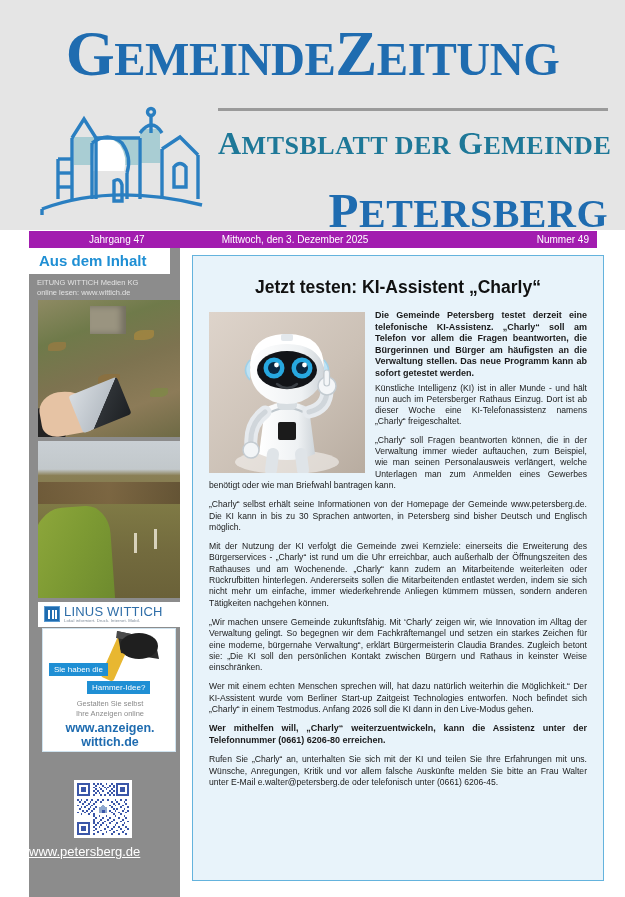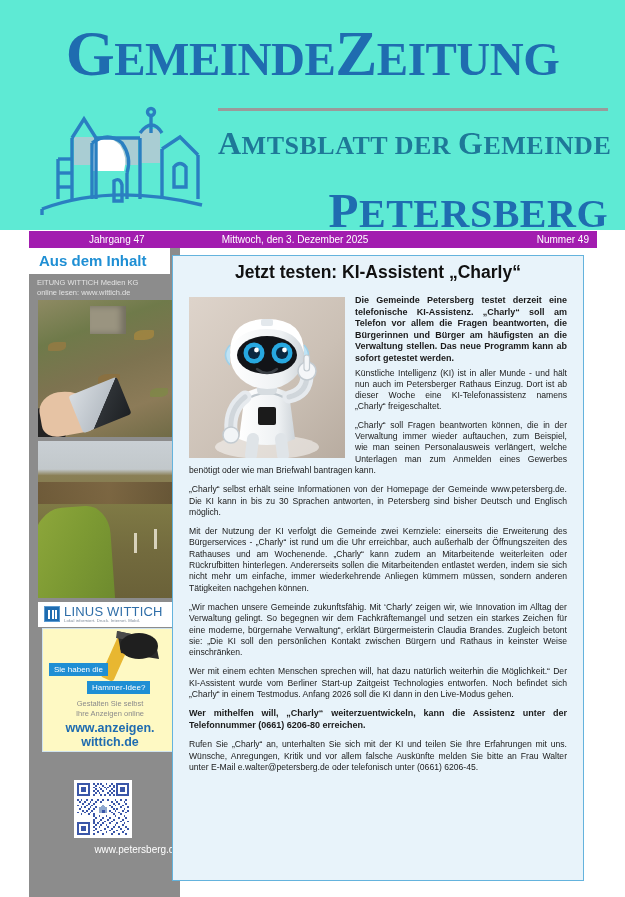--- a/index.html
+++ b/index.html
@@ -13,21 +13,21 @@
     position: relative;
     font-family: "Liberation Sans", sans-serif;
     overflow: hidden;
   }
 
   
   .masthead {
     position: relative;
     width: 625px;
     height: 230px;
-    background: #5eead4;
+    background: #e5e5e5;
   }
   .masthead-title {
     position: absolute;
     left: 0;
     top: 18px;
     width: 625px;
     text-align: center;
     font-family: "Liberation Serif", serif;
     font-weight: bold;
     color: #1f6cb0;
@@ -280,21 +280,21 @@
     white-space: nowrap;
   }
 
   
   .ad-hammer {
     position: absolute;
     left: 13px;
     top: 380px;
     width: 134px;
     height: 124px;
-    background: #fef9c3;
+    background: #ffffff;
     border: 1px solid #cfe3ef;
     box-sizing: border-box;
   }
   .hammer-art {
     position: absolute;
     left: 0; top: 0;
     width: 134px; height: 62px;
   }
   .ad-tagbox {
     position: absolute;
@@ -336,36 +336,37 @@
     background: #ffffff;
     padding: 3px;
     box-sizing: border-box;
   }
   .qr-canvas { width: 100%; height: 100%; display: block; }
   .site-url {
     position: absolute;
     left: 0;
     top: 596px;
     width: 151px;
-    text-align: right;
+    text-align: left;
     color: #ffffff;
-    font-size: 10px;
+    font-size: 13px;
+    text-decoration: underline;
   }
 
   
   .article {
     position: absolute;
-    left: 172px;
+    left: 192px;
     top: 255px;
     width: 412px;
     height: 626px;
     background: #e8f3fa;
     border: 1px solid #64b3dd;
     box-sizing: border-box;
-    padding: 3px 16px 0 16px;
+    padding: 18px 16px 0 16px;
   }
   .headline {
     text-align: center;
     font-size: 17.5px;
     font-weight: bold;
     color: #111111;
     line-height: 22px;
     margin: 2px 0 12px 0;
   }
   .robot-photo {

